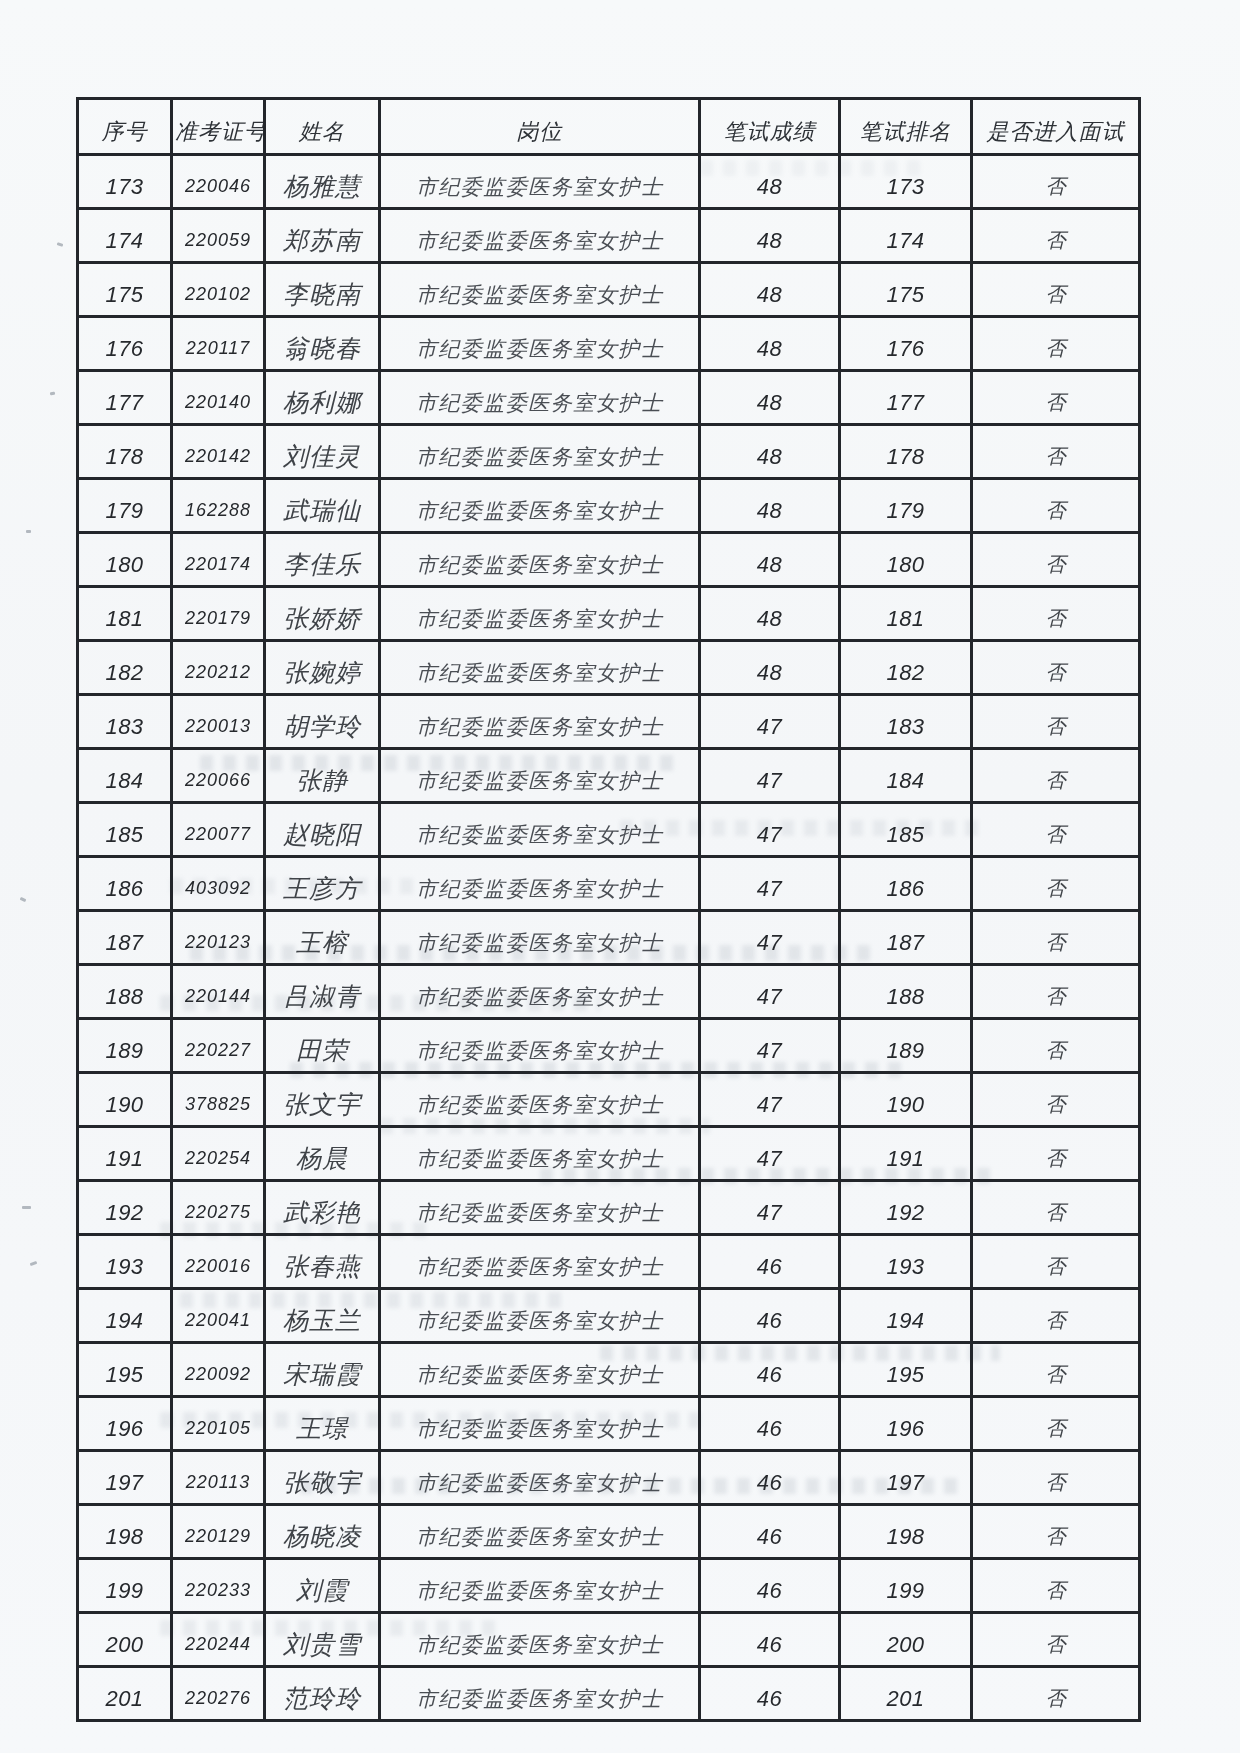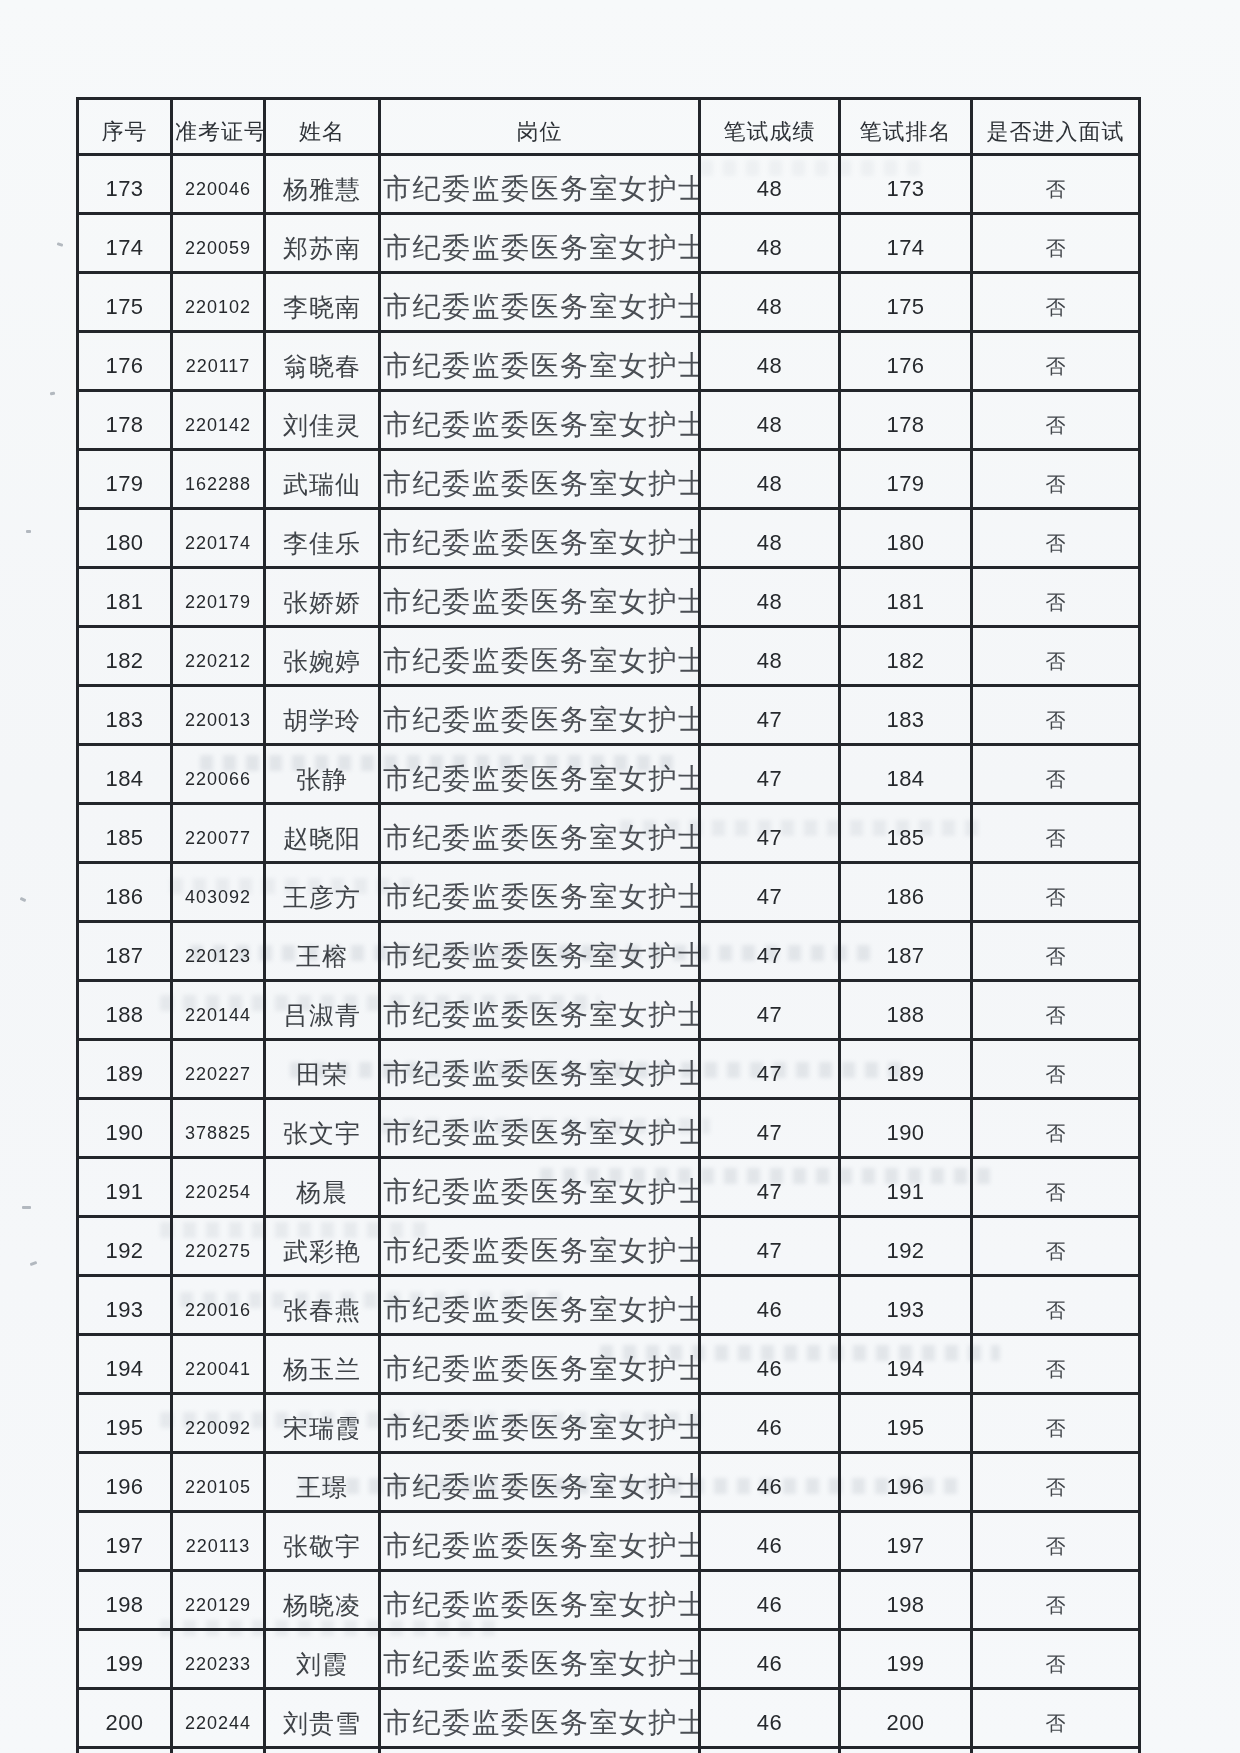--- a/index.html
+++ b/index.html
@@ -3,20 +3,21 @@
 <meta charset="utf-8">
 <style>
   html,body{margin:0;padding:0;}
   body{background:#e9ebee;}
   .page{
     position:relative;
     width:1240px;height:1753px;
     background:linear-gradient(180deg,#f7f9fa 0%,#f4f6f8 45%,#f6f8fa 100%);
     overflow:hidden;
     font-family:"Liberation Sans",sans-serif;
+    font-style:italic;
   }
   table.results{
     position:absolute;left:76px;top:97px;
     width:1062px;height:1580px;
     border-collapse:collapse;table-layout:fixed;
     background:transparent;
   }
   .results th,.results td{
     border:3px solid #23262b;
     text-align:center;vertical-align:middle;
@@ -37,21 +38,21 @@
   td.c1{
     font-family:"Liberation Sans",sans-serif;
     font-size:18px;color:#26292d;letter-spacing:1px;
   }
   td.c2{
     font-family:"Liberation Serif",serif;
     font-size:25px;color:#3f4348;letter-spacing:1px;
   }
   td.c3{
     font-family:"Liberation Serif",serif;
-    font-size:28px;color:#4a4e54;letter-spacing:1.5px;text-align:right;
+    font-size:21px;color:#4a4e54;letter-spacing:1.5px;
   }
   td.c6{
     font-family:"Liberation Serif",serif;
     font-size:20px;color:#41454a;
   }
   
   .ghost{
     position:absolute;height:16px;z-index:0;
     background:repeating-linear-gradient(90deg,
       rgba(145,156,168,.34) 0 13px, rgba(145,156,168,0) 13px 23px);
@@ -140,20 +141,29 @@
         <tr>
           <td class="c0">176</td>
           <td class="c1">220117</td>
           <td class="c2">翁晓春</td>
           <td class="c3">市纪委监委医务室女护士</td>
           <td class="c4">48</td>
           <td class="c5">176</td>
           <td class="c6">否</td>
         </tr>
         <tr>
+          <td class="c0">177</td>
+          <td class="c1">220140</td>
+          <td class="c2">杨利娜</td>
+          <td class="c3">市纪委监委医务室女护士</td>
+          <td class="c4">48</td>
+          <td class="c5">177</td>
+          <td class="c6">否</td>
+        </tr>
+        <tr>
           <td class="c0">178</td>
           <td class="c1">220142</td>
           <td class="c2">刘佳灵</td>
           <td class="c3">市纪委监委医务室女护士</td>
           <td class="c4">48</td>
           <td class="c5">178</td>
           <td class="c6">否</td>
         </tr>
         <tr>
           <td class="c0">179</td>

